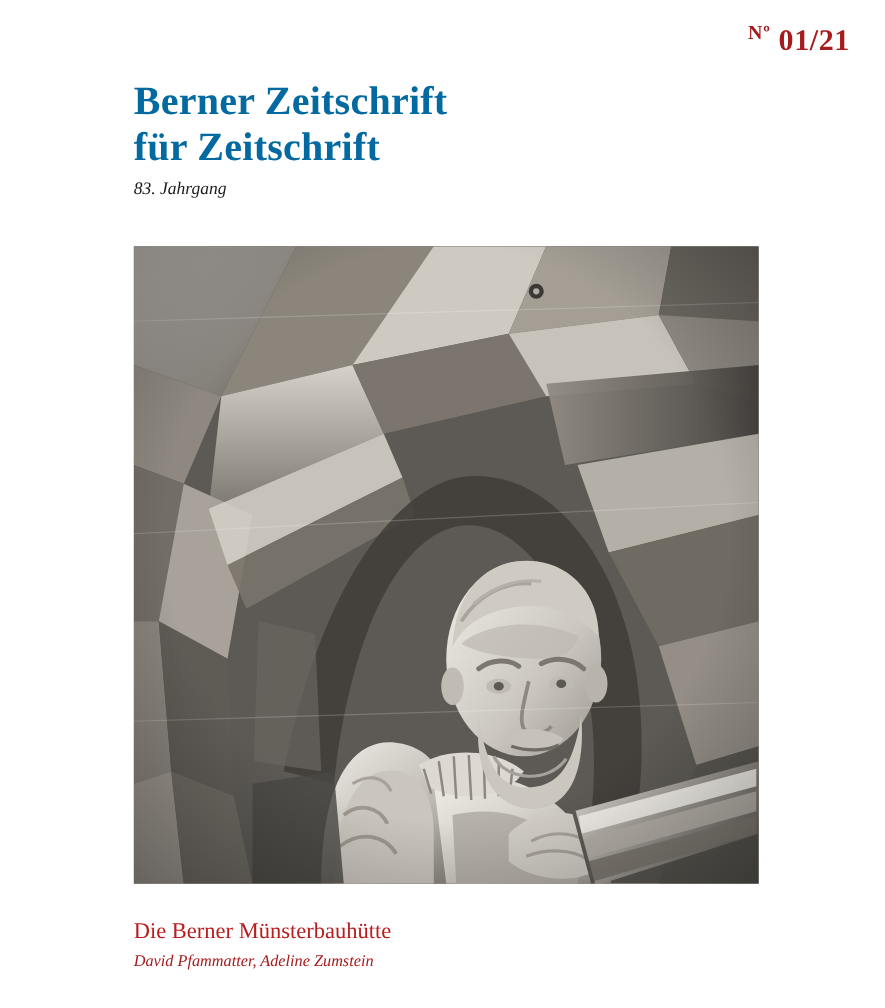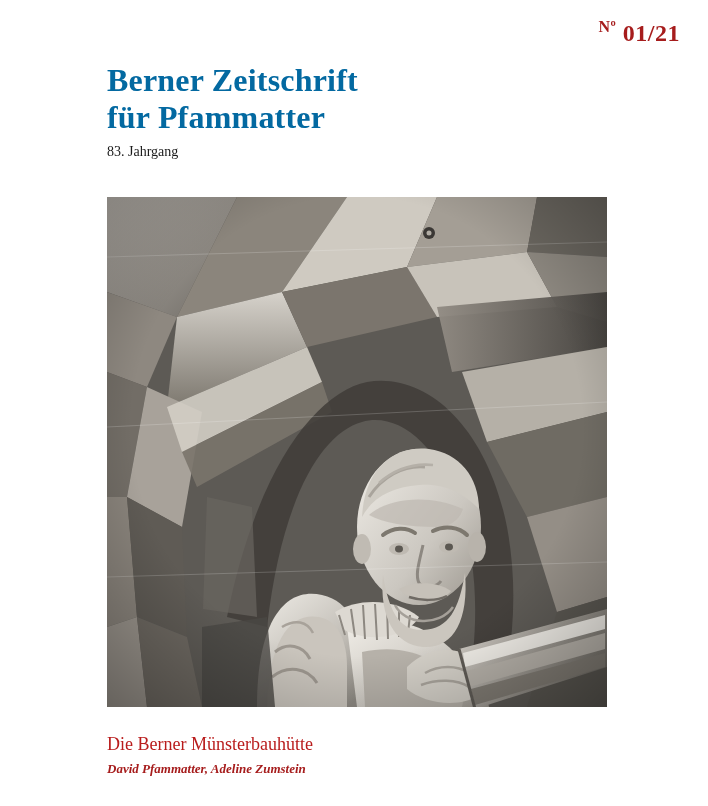--- a/index.html
+++ b/index.html
@@ -51,20 +51,21 @@
     font-family: "Liberation Serif", serif;
     font-weight: bold;
     font-size: 32px;
     line-height: 37px;
     color: #0369a1;
     letter-spacing: 0.2px;
   }
   .masthead-sub {
     margin-top: 8px;
     font-family: "Liberation Serif", serif;
+    font-style: italic;
     font-size: 14px;
     color: #1a1a1a;
   }
 
   
   .cover-image {
     position: absolute;
     left: 107px;
     top: 197px;
     width: 500px;
@@ -96,38 +97,38 @@
     margin-top: 6px;
     font-family: Liberation Serif, serif;
     font-size: 18px;
     color: #b91c1c;
     line-height: 22px;
   }
   .footer-authors {
     margin-top: 6px;
     font-family: "Liberation Serif", serif;
     font-style: italic;
-    font-weight: bold;
+    font-weight: normal;
     font-size: 13px;
     color: #a61c1c;
   }
 </style>
 </head>
 <body>
 
 <div class="page">
 
   <div class="issue-number">
     <span class="sup">Nº</span>
     <span>01/21</span>
   </div>
 
   <div class="masthead">
     <div class="masthead-line">Berner Zeitschrift</div>
-    <div class="masthead-line">für Pfammatter</div>
+    <div class="masthead-line">für Zeitschrift</div>
     <div class="masthead-sub">83. Jahrgang</div>
   </div>
 
   <div class="cover-image">
     <svg viewBox="0 0 500 510" preserveAspectRatio="none">
       <defs>
         <linearGradient id="beamA" x1="0" y1="0" x2="1" y2="1">
           <stop offset="0%" stop-color="#b9b4ad"></stop>
           <stop offset="100%" stop-color="#6e6a64"></stop>
         </linearGradient>

